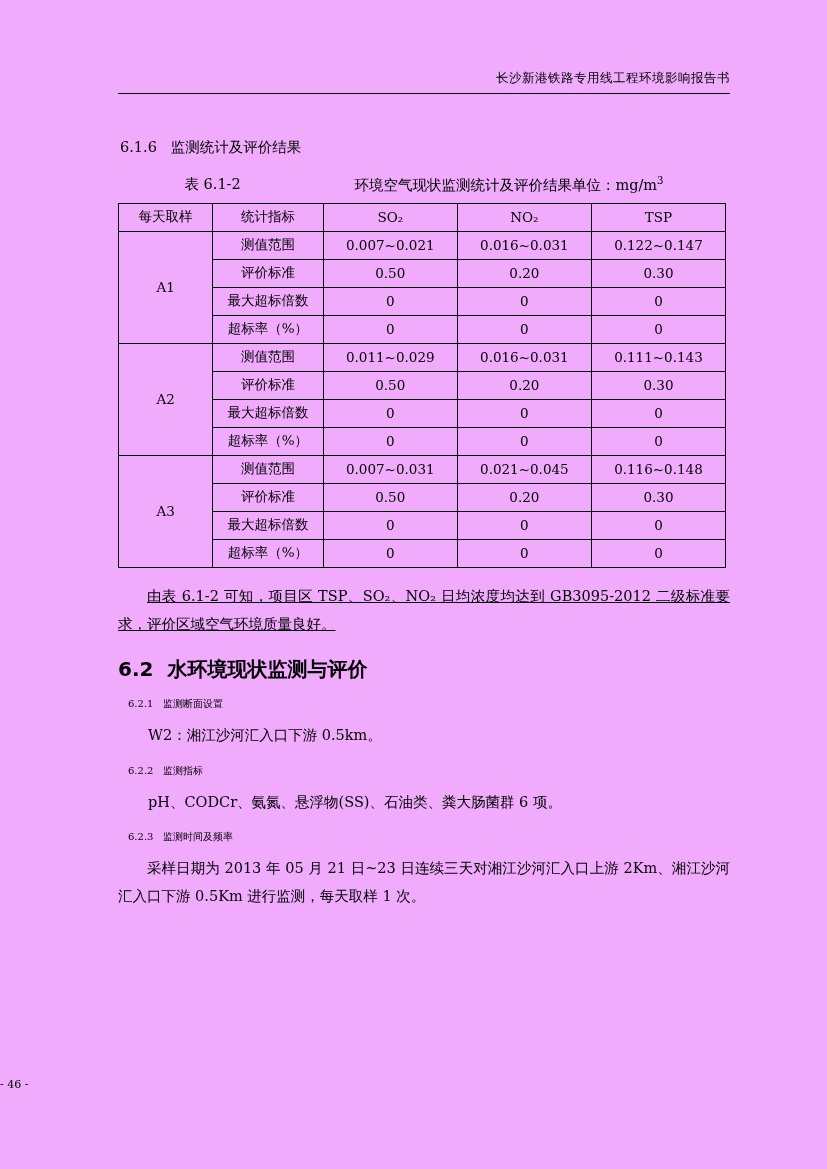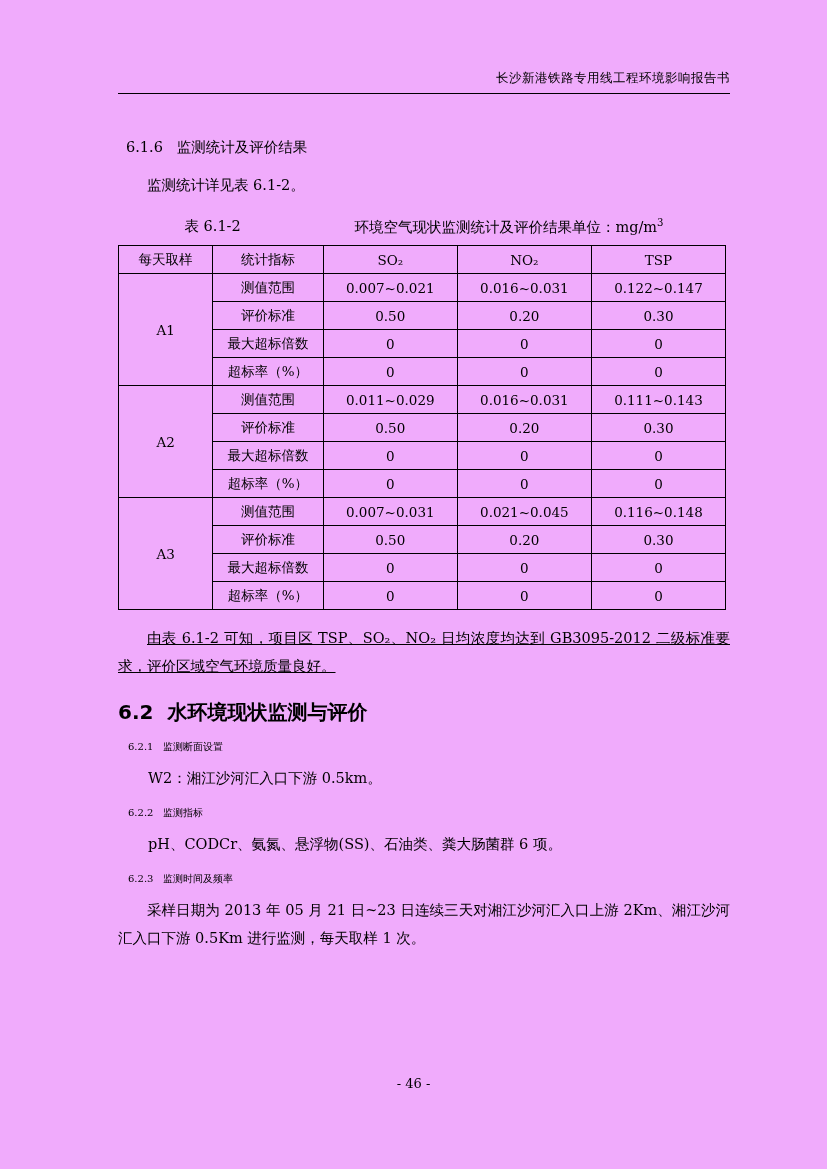--- a/index.html
+++ b/index.html
@@ -31,21 +31,21 @@
     letter-spacing: 0.5px;
     padding-bottom: 6px;
   }
   .header-rule {
     border-bottom: 1.2px solid #000;
     width: 100%;
     margin-bottom: 44px;
   }
   .sec-head {
     font-size: 14.5px;
-    margin: 0 0 14px 8px;
+    margin: 0 0 14px 2px;
     font-family: "DejaVu Serif", serif;
   }
   .sec-head-bold {
     font-size: 20px;
     font-weight: bold;
     margin: 18px 0 12px 0px;
     font-family: "DejaVu Sans", sans-serif;
   }
   .sub-head {
     font-size: 10px;
@@ -91,40 +91,39 @@
   table.data th { font-size: 13.5px; }
   .col-site { width: 96px; }
   .col-idx  { width: 112px; }
   .col-val  { width: 133px; }
 
   .footer {
     position: absolute;
     left: 0;
     right: 0;
     bottom: 78px;
-    text-align: center;
-    font-size: 13px;
+    text-align: left;
+    font-size: 11px;
     font-family: "DejaVu Serif", serif;
   }
 </style>
 </head>
 <body>
 
 <div class="page">
 
   <div class="content">
 
     <div class="header-line">长沙新港铁路专用线工程环境影响报告书</div>
     <div class="header-rule"></div>
 
     <div class="sec-head">
       <span>6.1.6</span>&nbsp;&nbsp;&nbsp;<span>监测统计及评价结果</span>
     </div>
 
-    <p class="para">监测统计详见表 6.1-2。</p>
 
     <div class="tbl-caption">
       <span class="lbl">表 6.1-2</span>
       <span class="ttl"><span>环境空气现状监测统计及评价结果单位：mg/m</span><sup>3</sup></span>
     </div>
 
     <table class="data">
       <thead>
         <tr>
           <th class="col-site">每天取样</th>

